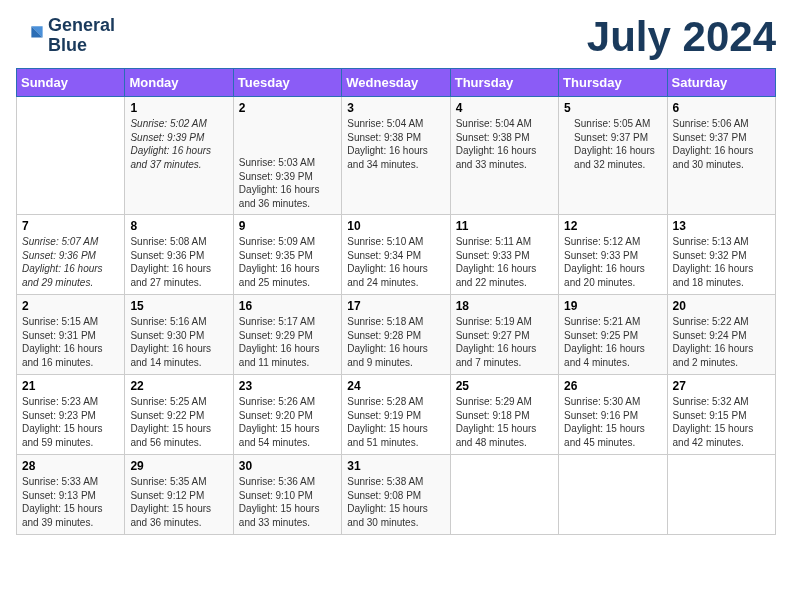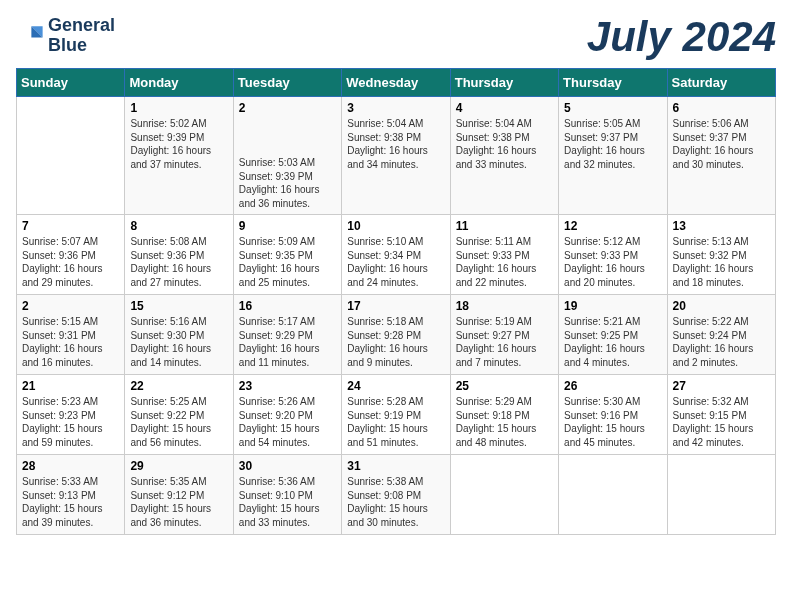--- a/index.html
+++ b/index.html
@@ -27,40 +27,39 @@
       color: #1a3a5c;
       line-height: 1.1;
     }
     .logo-text span { display: block; }
     .logo-icon {
       width: 28px;
       height: 28px;
     }
     .title-area {
       text-align: center;
-      font-style: italic;
     }
     .month-title {
       font-size: 42px;
       font-weight: bold;
       color: #1a3a5c;
       line-height: 1;
     }
     .location-title {
       font-size: 16px;
       color: #333;
       margin-top: 2px;
     }
     table {
       width: 100%;
       border-collapse: collapse;
       font-size: 10.5px;
     }
     thead th {
-      background-color: #0f766e;
+      background-color: #8b5cf6;
       color: #fff;
       padding: 6px 4px;
       text-align: left;
       font-size: 13px;
       font-weight: bold;
       border: 1px solid #2a6db5;
     }
     tbody td {
       border: 1px solid #ccc;
       vertical-align: top;
@@ -118,21 +117,21 @@
         <th>Thursday</th>
         <th>Thursday</th>
         <th>Saturday</th>
       </tr>
   </thead>
   <tbody id="calendar-body">
   <tr>
         <td class="empty-cell"></td>
         <td>
           <span class="day-num">1</span>
-          <div class="day-info" style="white-space: pre-line;">Sunrise: 5:02 AM
+          <div class="day-info" style="white-space: pre-line; font-style: italic;">Sunrise: 5:02 AM
 Sunset: 9:39 PM
 Daylight: 16 hours
 and 37 minutes.</div>
         </td>
         <td>
           <span class="day-num">2</span>
           <div class="day-info" style="white-space: pre-line; margin-top: 41px;">Sunrise: 5:03 AM
 Sunset: 9:39 PM
 Daylight: 16 hours
 and 36 minutes.</div>
@@ -146,37 +145,37 @@
         </td>
         <td>
           <span class="day-num">4</span>
           <div class="day-info" style="white-space: pre-line;">Sunrise: 5:04 AM
 Sunset: 9:38 PM
 Daylight: 16 hours
 and 33 minutes.</div>
         </td>
         <td>
           <span class="day-num">5</span>
-          <div class="day-info" style="white-space: pre-line;">Sunrise: 5:05 AM
+          <div class="day-info" style="white-space: pre-line; margin-left: 10px;">Sunrise: 5:05 AM
 Sunset: 9:37 PM
 Daylight: 16 hours
 and 32 minutes.</div>
         </td>
         <td>
           <span class="day-num">6</span>
           <div class="day-info" style="white-space: pre-line;">Sunrise: 5:06 AM
 Sunset: 9:37 PM
 Daylight: 16 hours
 and 30 minutes.</div>
         </td>
       </tr>
       <tr>
         <td>
           <span class="day-num">7</span>
-          <div class="day-info" style="white-space: pre-line;">Sunrise: 5:07 AM
+          <div class="day-info" style="white-space: pre-line; font-style: italic;">Sunrise: 5:07 AM
 Sunset: 9:36 PM
 Daylight: 16 hours
 and 29 minutes.</div>
         </td>
         <td>
           <span class="day-num">8</span>
           <div class="day-info" style="white-space: pre-line;">Sunrise: 5:08 AM
 Sunset: 9:36 PM
 Daylight: 16 hours
 and 27 minutes.</div>

